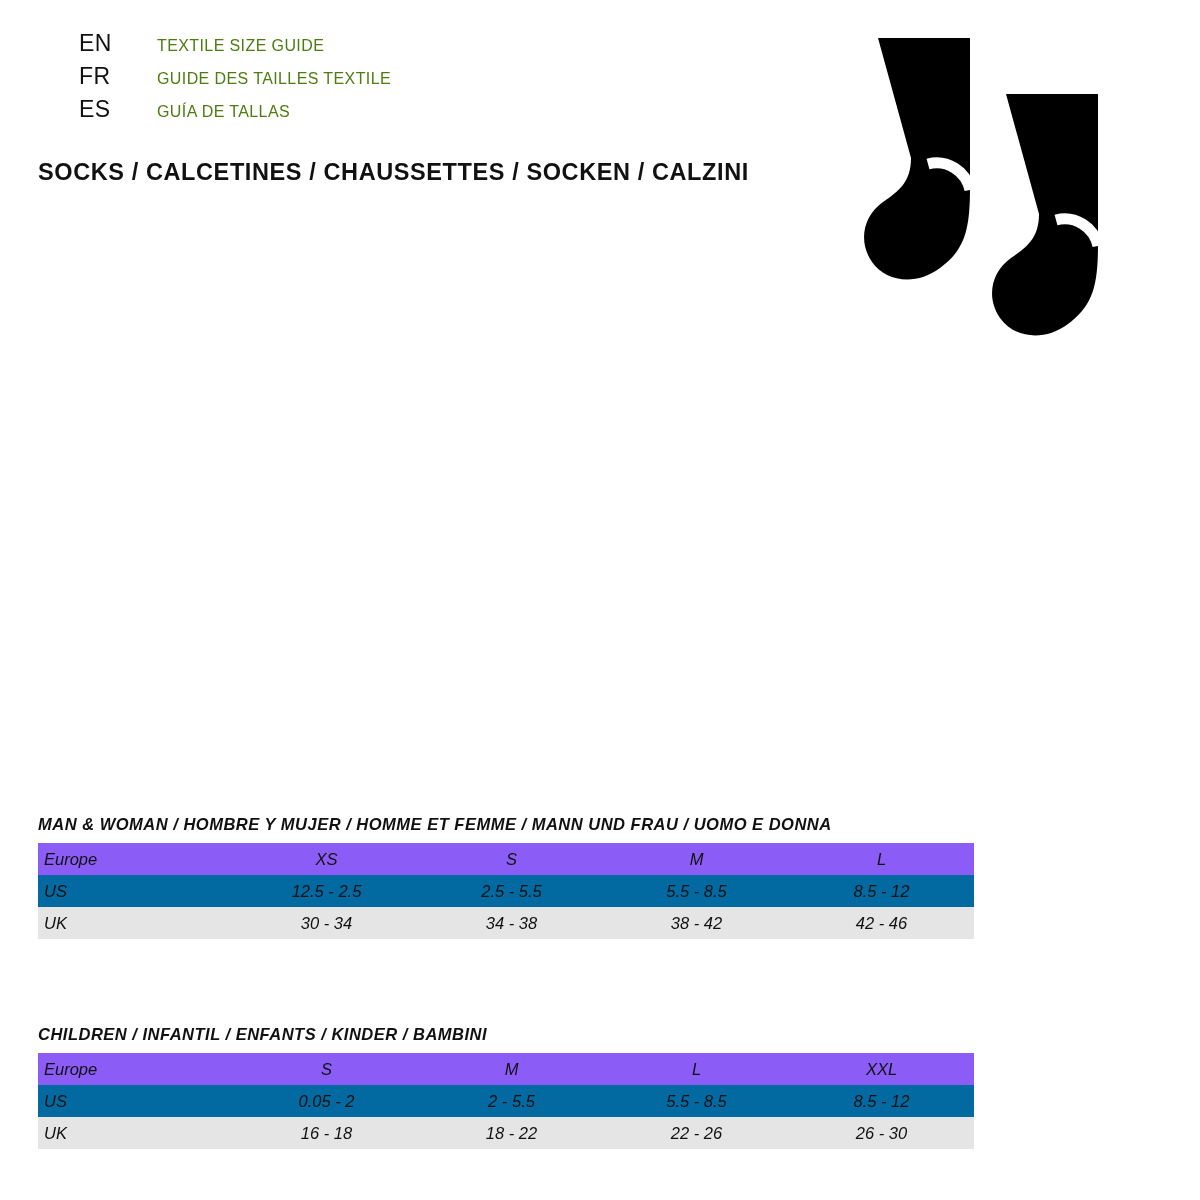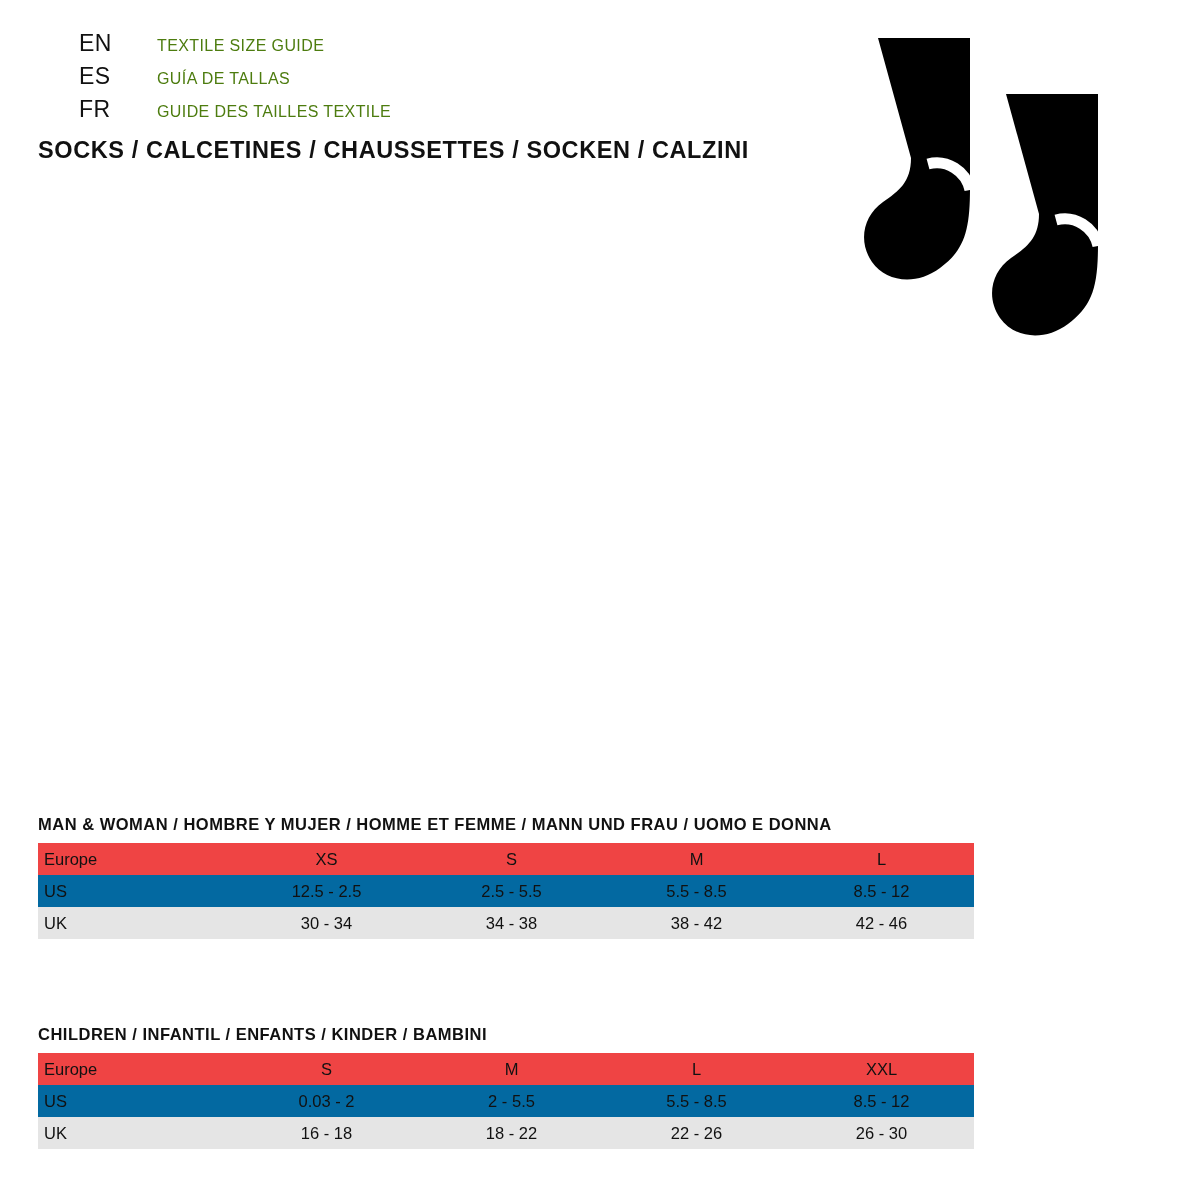--- a/index.html
+++ b/index.html
@@ -34,41 +34,42 @@
     font-size: 23px;
     letter-spacing: 0.4px;
     color: #111;
   }
   .lang-text {
     font-size: 16px;
     letter-spacing: 0.4px;
     color: #4d7c0f;
   }
   .product-line {
-    margin-top: 8px;
+    margin-top: 30px;
     font-size: 23.5px;
     font-weight: bold;
     letter-spacing: 0.6px;
     color: #111;
   }
 
   
   .socks {
     position: absolute;
     left: 810px;
     top: 28px;
     width: 320px;
     height: 340px;
   }
 
   
   .table-block {
     position: absolute;
     left: 38px;
     width: 930px;
+    font-style: italic;
   }
   .block-man { top: 815px; }
   .block-child { top: 1025px; }
 
   .block-title {
     font-size: 16.5px;
     font-weight: bold;
     letter-spacing: 0.5px;
     color: #111;
     margin-bottom: 9px;
@@ -88,42 +89,42 @@
   }
   td.label {
     width: 190px;
     padding-left: 6px;
     text-align: left;
   }
   td.val {
     text-align: center;
     width: 185px;
   }
-  tr.shade td { background: #ef4444; margin-left: 48px; }
+  tr.shade td { background: #8b5cf6; margin-left: 48px; }
   tr.plain td { background: #0369a1; }
   tr.light td { background: #e5e5e5; }
 </style>
 </head>
 <body>
 
 <div class="header">
 
   <div class="lang-row">
     <div class="lang-code">EN</div>
     <div class="lang-text">TEXTILE SIZE GUIDE</div>
   </div>
 
   <div class="lang-row">
-    <div class="lang-code">ES</div>
-    <div class="lang-text">GUÍA DE TALLAS</div>
+    <div class="lang-code">FR</div>
+    <div class="lang-text">GUIDE DES TAILLES TEXTILE</div>
   </div>
 
   <div class="lang-row">
-    <div class="lang-code">FR</div>
-    <div class="lang-text">GUIDE DES TAILLES TEXTILE</div>
+    <div class="lang-code">ES</div>
+    <div class="lang-text">GUÍA DE TALLAS</div>
   </div>
 
 
 
   <div class="product-line">SOCKS / CALCETINES / CHAUSSETTES / SOCKEN / CALZINI</div>
 </div>
 
 <div class="socks">
   <svg viewBox="0 0 320 340" width="320" height="340" aria-hidden="true">
 
@@ -172,21 +173,21 @@
     <tbody>
       <tr class="shade">
         <td class="label">Europe</td>
         <td class="val">S</td>
         <td class="val">M</td>
         <td class="val">L</td>
         <td class="val">XXL</td>
       </tr>
       <tr class="plain">
         <td class="label">US</td>
-        <td class="val">0.03 - 2</td>
+        <td class="val">0.05 - 2</td>
         <td class="val">2 - 5.5</td>
         <td class="val">5.5 - 8.5</td>
         <td class="val">8.5 - 12</td>
       </tr>
       <tr class="light">
         <td class="label">UK</td>
         <td class="val">16 - 18</td>
         <td class="val">18 - 22</td>
         <td class="val">22 - 26</td>
         <td class="val">26 - 30</td>

